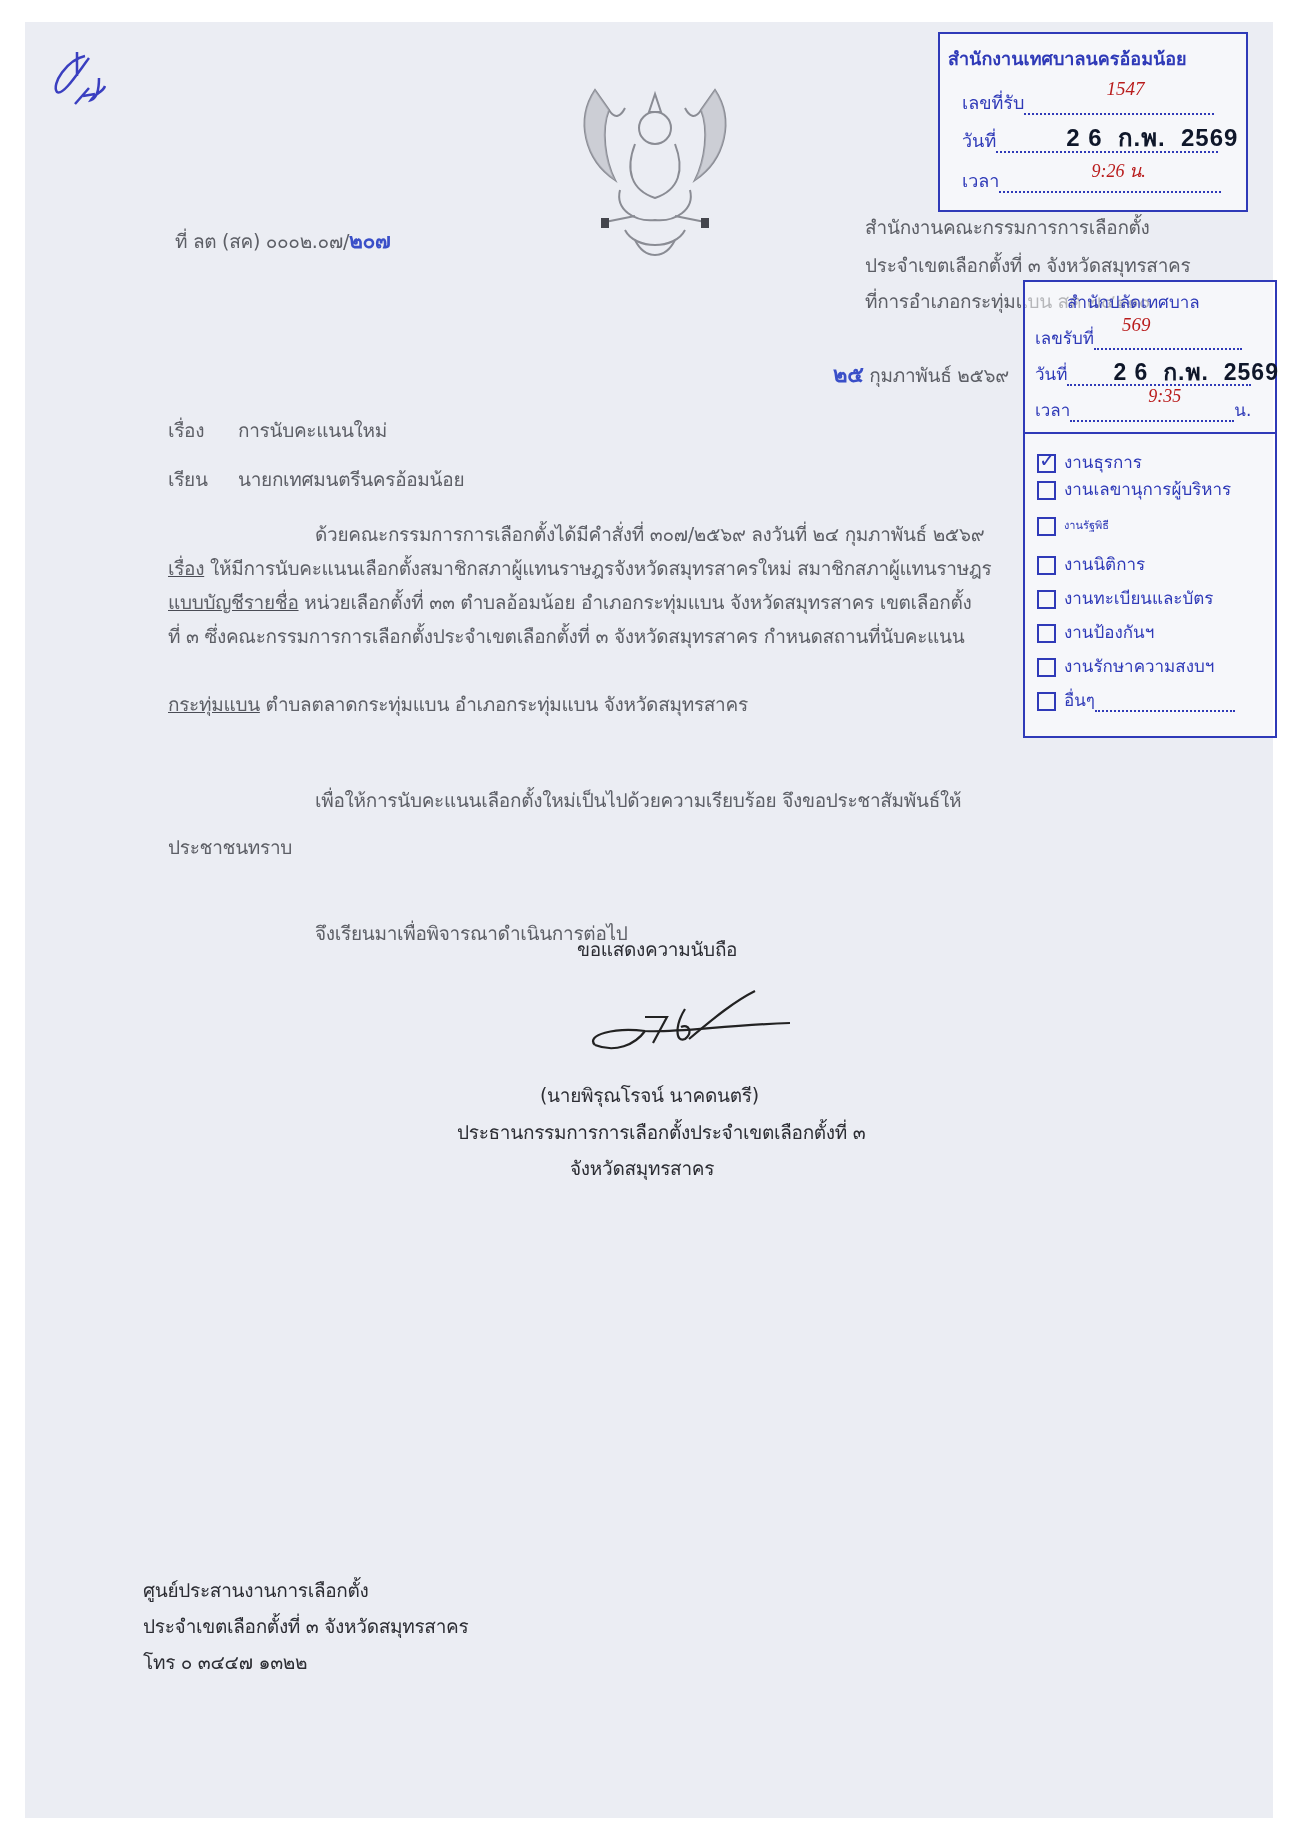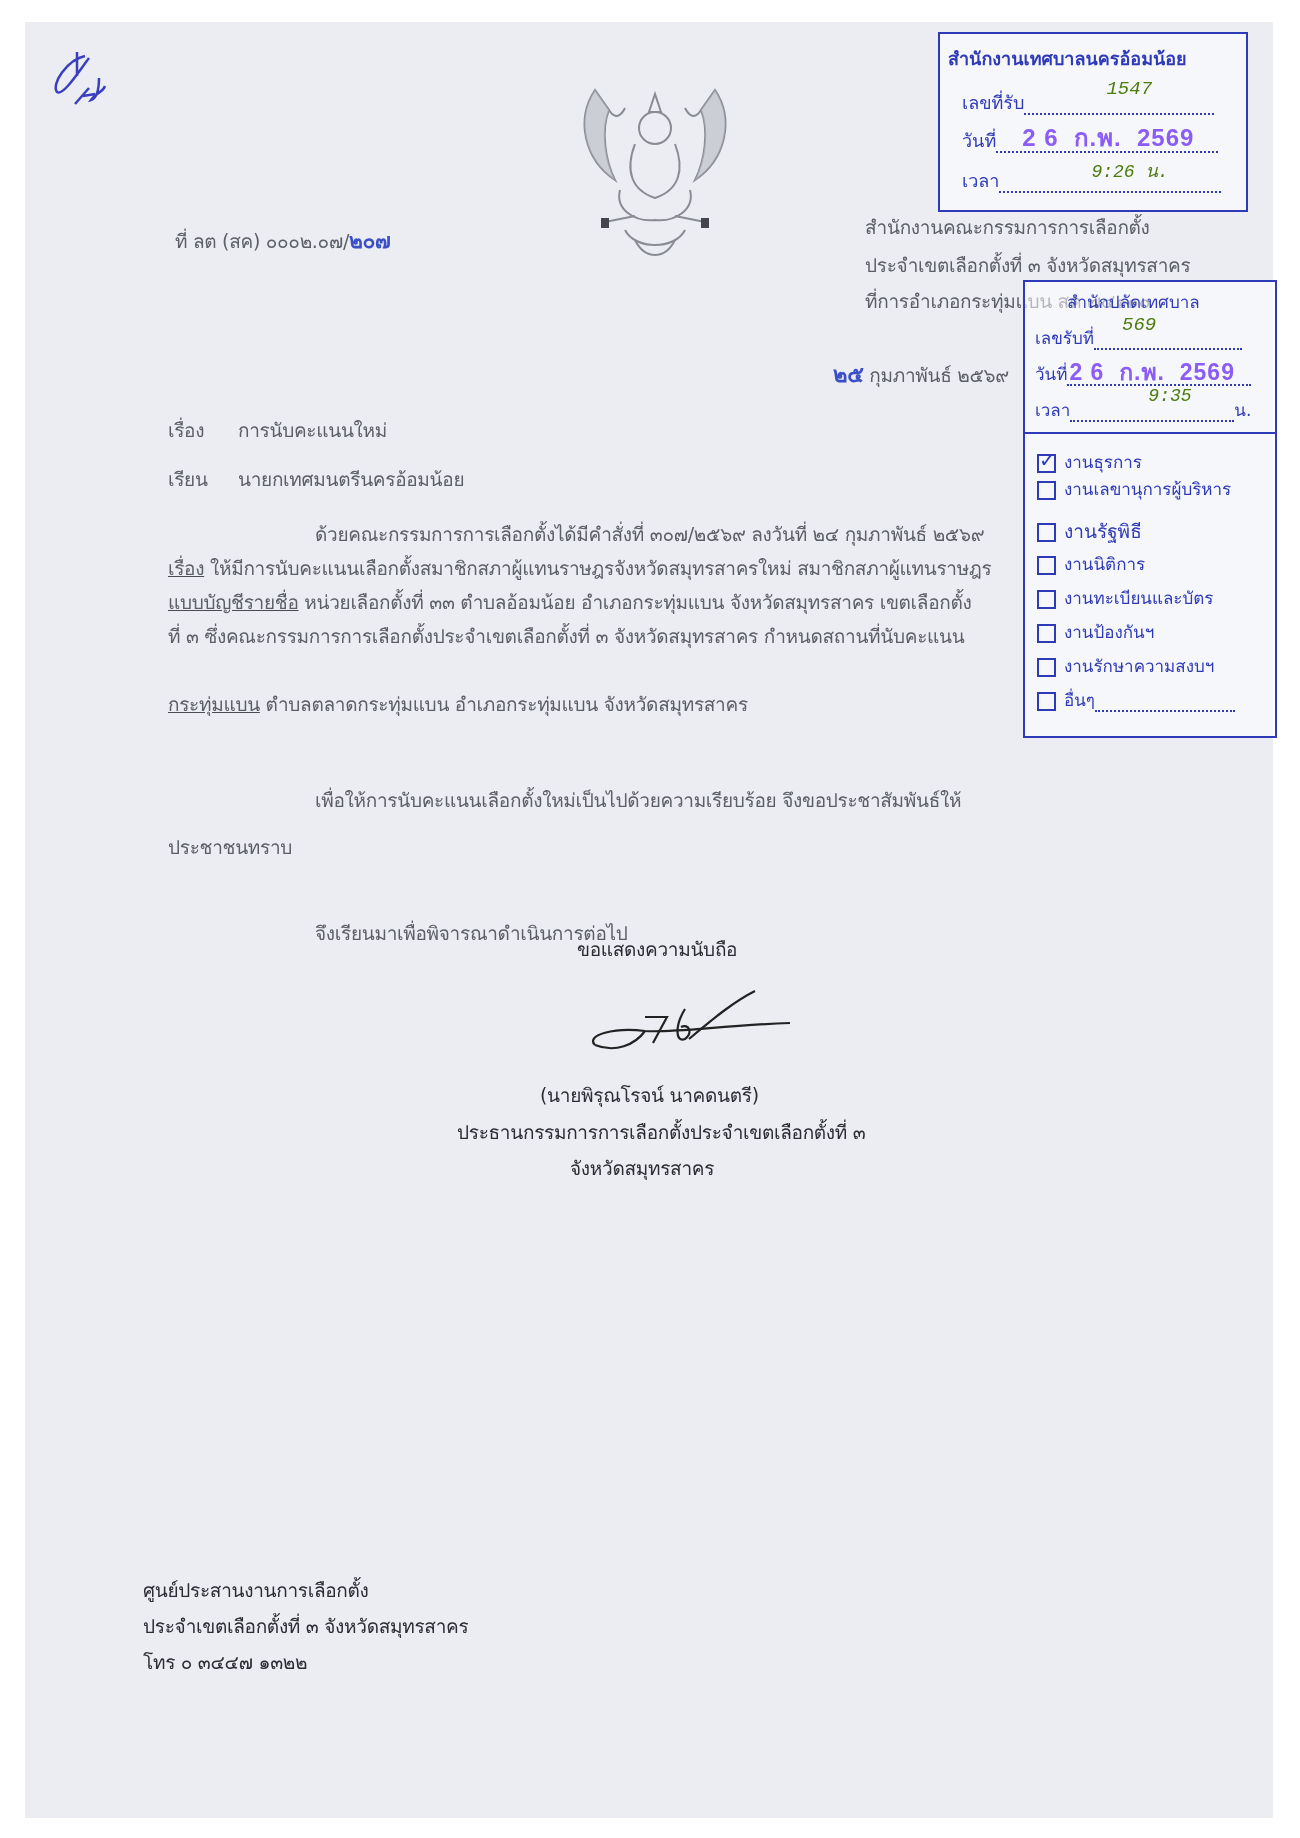--- a/index.html
+++ b/index.html
@@ -19,22 +19,22 @@
     .dark { color: #2c2d33; }
     .ink { color: #3a4fc8; }
     .u { text-decoration: underline; text-decoration-color: #4a4c55; }
     
     .stamp {
       position: absolute; border: 2px solid #2f3ab8; color: #2f3ab8;
       background: rgba(255,255,255,0.55);
     }
     .stamp .row { position: absolute; white-space: nowrap; font-size: 18px; }
     .dots { border-bottom: 2px dotted #2f3ab8; display: inline-block; }
-    .hand { font-family: Liberation Mono, monospace; font-style: italic; color: #4d7c0f; }
-    .bigdate { font-family: "Liberation Sans", sans-serif; font-weight: bold; font-size: 24px; color: #8b5cf6; letter-spacing: 1px; }
+    .hand { font-family: Liberation Serif, serif; font-style: italic; color: #b91c1c; }
+    .bigdate { font-family: "Liberation Sans", sans-serif; font-weight: bold; font-size: 24px; color: #0f172a; letter-spacing: 1px; margin-left: 44px; }
     .cb {
       display: inline-block; width: 15px; height: 15px; border: 2px solid #2f3ab8;
       vertical-align: middle; margin-right: 8px; position: relative;
     }
     .cb.checked::after {
       content: "✓"; position: absolute; left: 0px; top: -8px; font-size: 20px; color: #2f3ab8;
     }
     .divider { position: absolute; left: 0; right: 0; border-top: 2px solid #2f3ab8; }
   </style>
 </head>
@@ -150,21 +150,21 @@
         <span class="hand" style="position:absolute;left:78px;top:-14px;font-size:18px;">9:35</span>&nbsp;</span><span>น.</span>
     </div>
     <div class="divider" style="top:150px;"></div>
 
     <div class="row" style="left:12px;top:166px;font-size:17px;">
       <span class="cb checked"></span><span>งานธุรการ</span>
     </div>
     <div class="row" style="left:12px;top:193px;font-size:17px;">
       <span class="cb"></span><span>งานเลขานุการผู้บริหาร</span>
     </div>
-    <div class="row" style="left:12px;top:234px;font-size:19px;">
+    <div class="row" style="left:12px;top:234px;font-size:11px;">
       <span class="cb"></span><span>งานรัฐพิธี</span>
     </div>
     <div class="row" style="left:12px;top:268px;font-size:17px;">
       <span class="cb"></span><span>งานนิติการ</span>
     </div>
     <div class="row" style="left:12px;top:302px;font-size:17px;">
       <span class="cb"></span><span>งานทะเบียนและบัตร</span>
     </div>
     <div class="row" style="left:12px;top:336px;font-size:17px;">
       <span class="cb"></span><span>งานป้องกันฯ</span>

